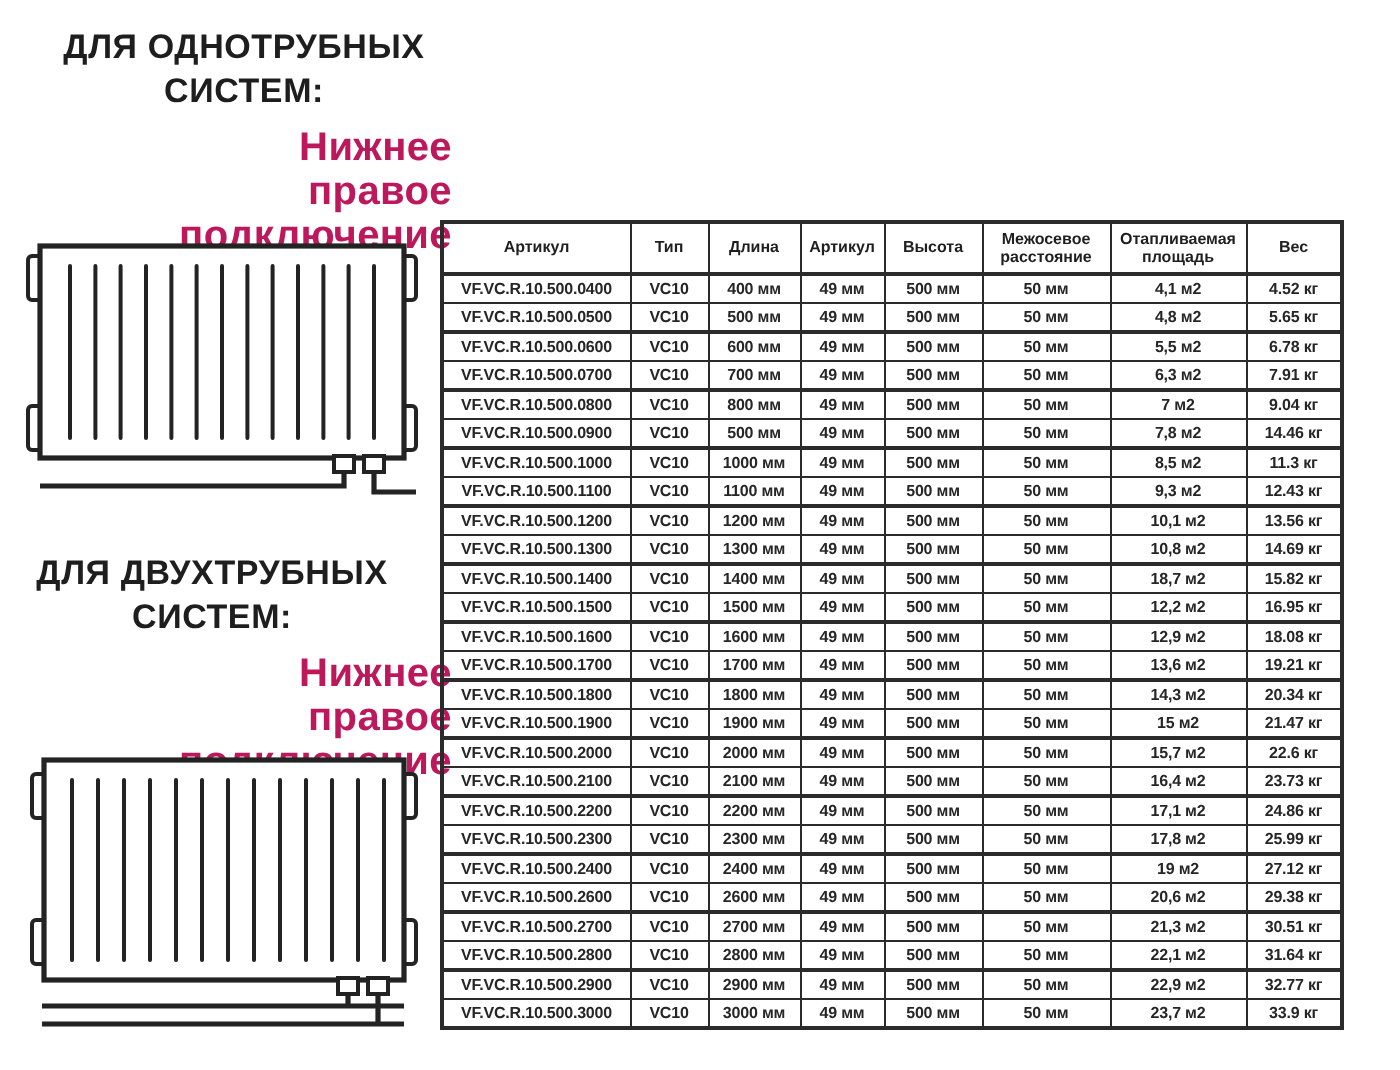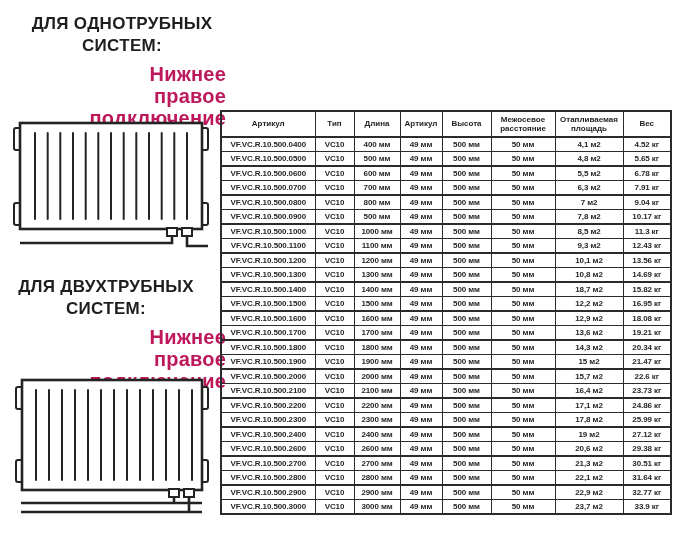--- a/index.html
+++ b/index.html
@@ -238,21 +238,21 @@
           <td>9.04 кг</td>
         </tr>
         <tr>
           <td>VF.VC.R.10.500.0900</td>
           <td>VC10</td>
           <td>500 мм</td>
           <td>49 мм</td>
           <td>500 мм</td>
           <td>50 мм</td>
           <td>7,8 м2</td>
-          <td>10.17 кг</td>
+          <td>14.46 кг</td>
         </tr>
         <tr>
           <td>VF.VC.R.10.500.1000</td>
           <td>VC10</td>
           <td>1000 мм</td>
           <td>49 мм</td>
           <td>500 мм</td>
           <td>50 мм</td>
           <td>8,5 м2</td>
           <td>11.3 кг</td>

